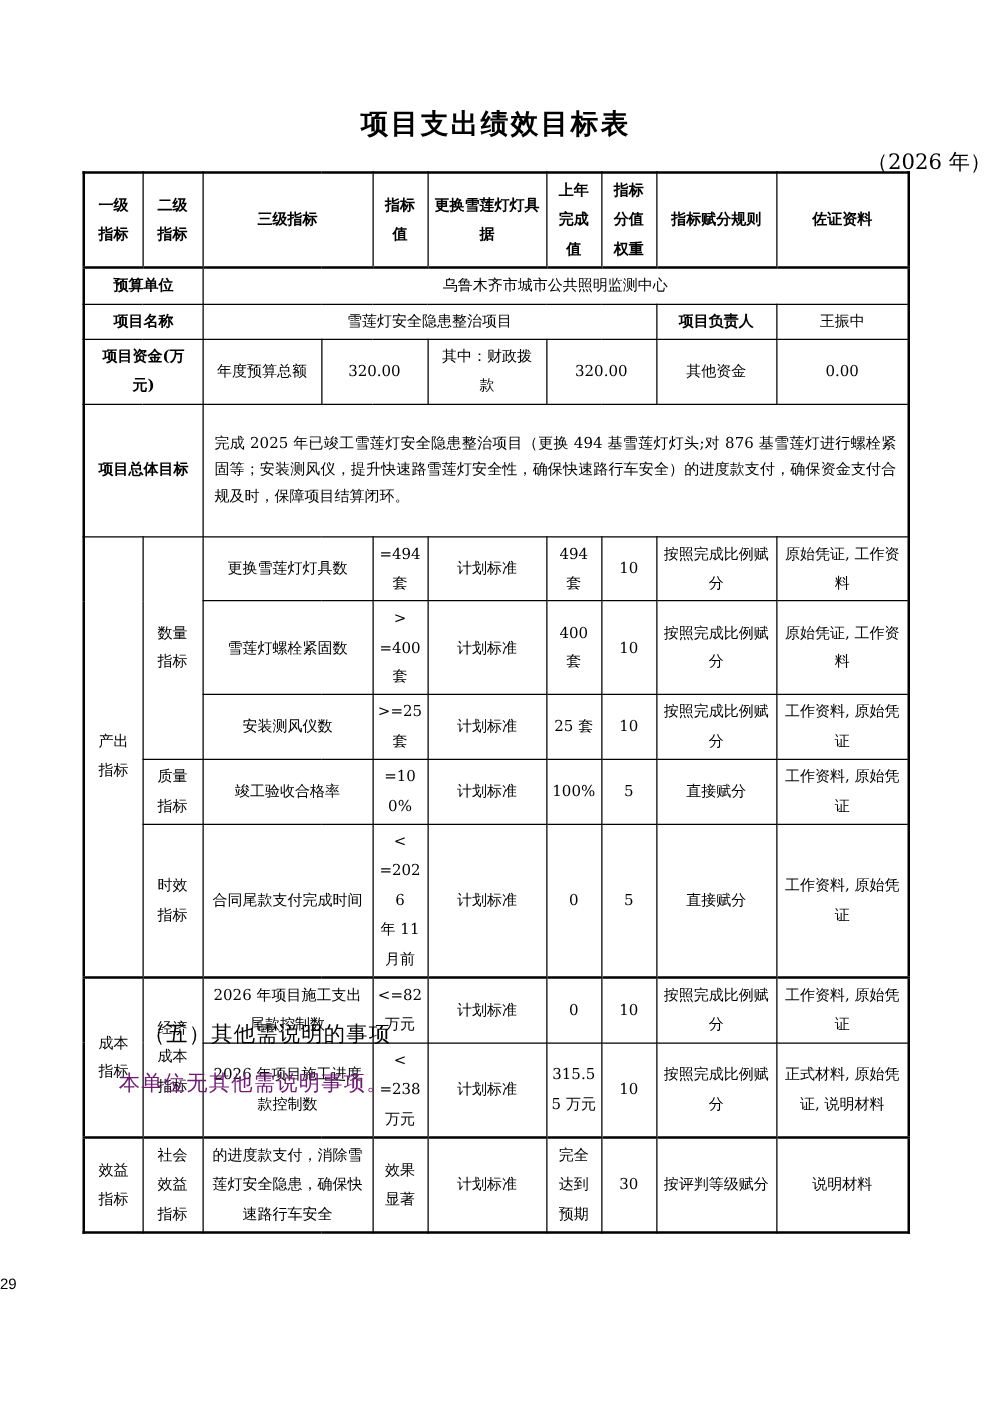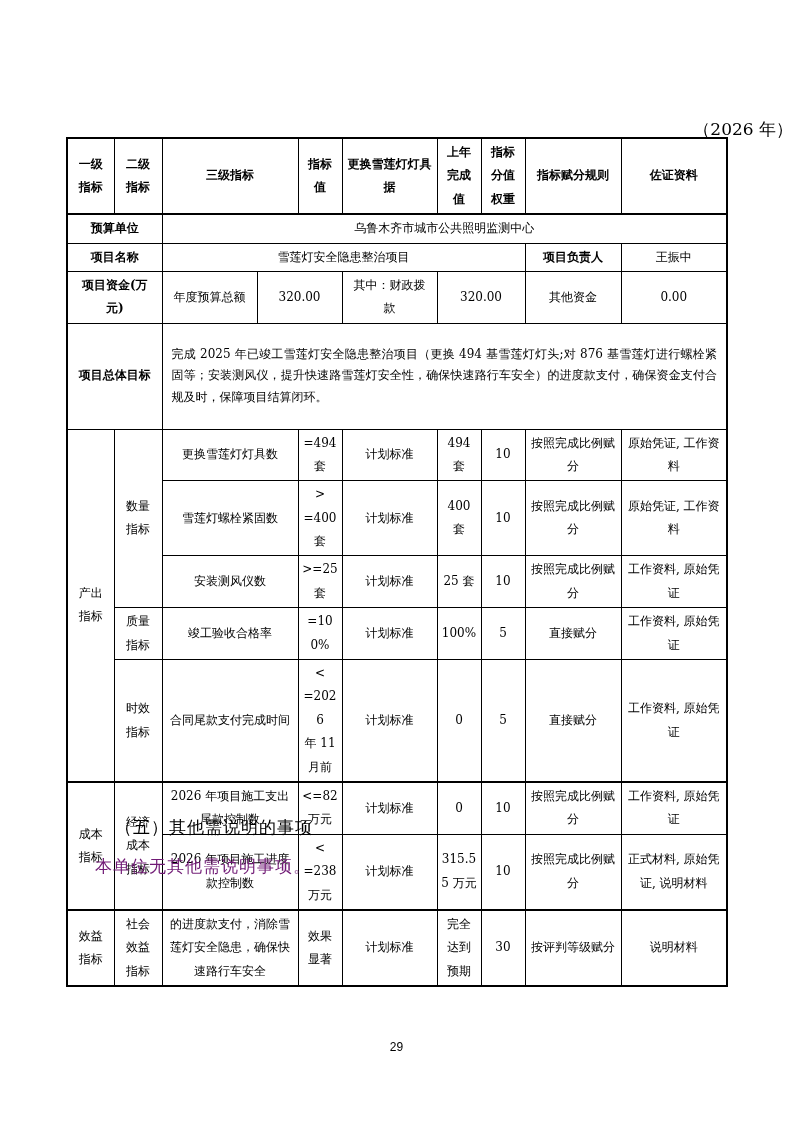--- a/index.html
+++ b/index.html
@@ -63,31 +63,30 @@
   }
   .notes-body {
     margin-top: 16px;
     font-size: 17px;
     color: #701a75;
     letter-spacing: 1px;
   }
   .page-number {
     position: absolute;
     top: 1020px; left: 0; width: 100%;
-    text-align: center;
     font-size: 12px;
     font-family: "Liberation Sans", sans-serif;
-    margin-top: 20px;
   }
 </style>
 </head>
 <body>
 
 <div class="page">
 
+  <div class="doc-title">项目支出绩效目标表</div>
   <div class="doc-subtitle">（2026 年）</div>
 
   <table class="perf">
     <colgroup>
       <col style="width:47px">
         <col style="width:48px">
         <col style="width:95px">
         <col style="width:41px">
       <col style="width:44px">
         <col style="width:95px">

